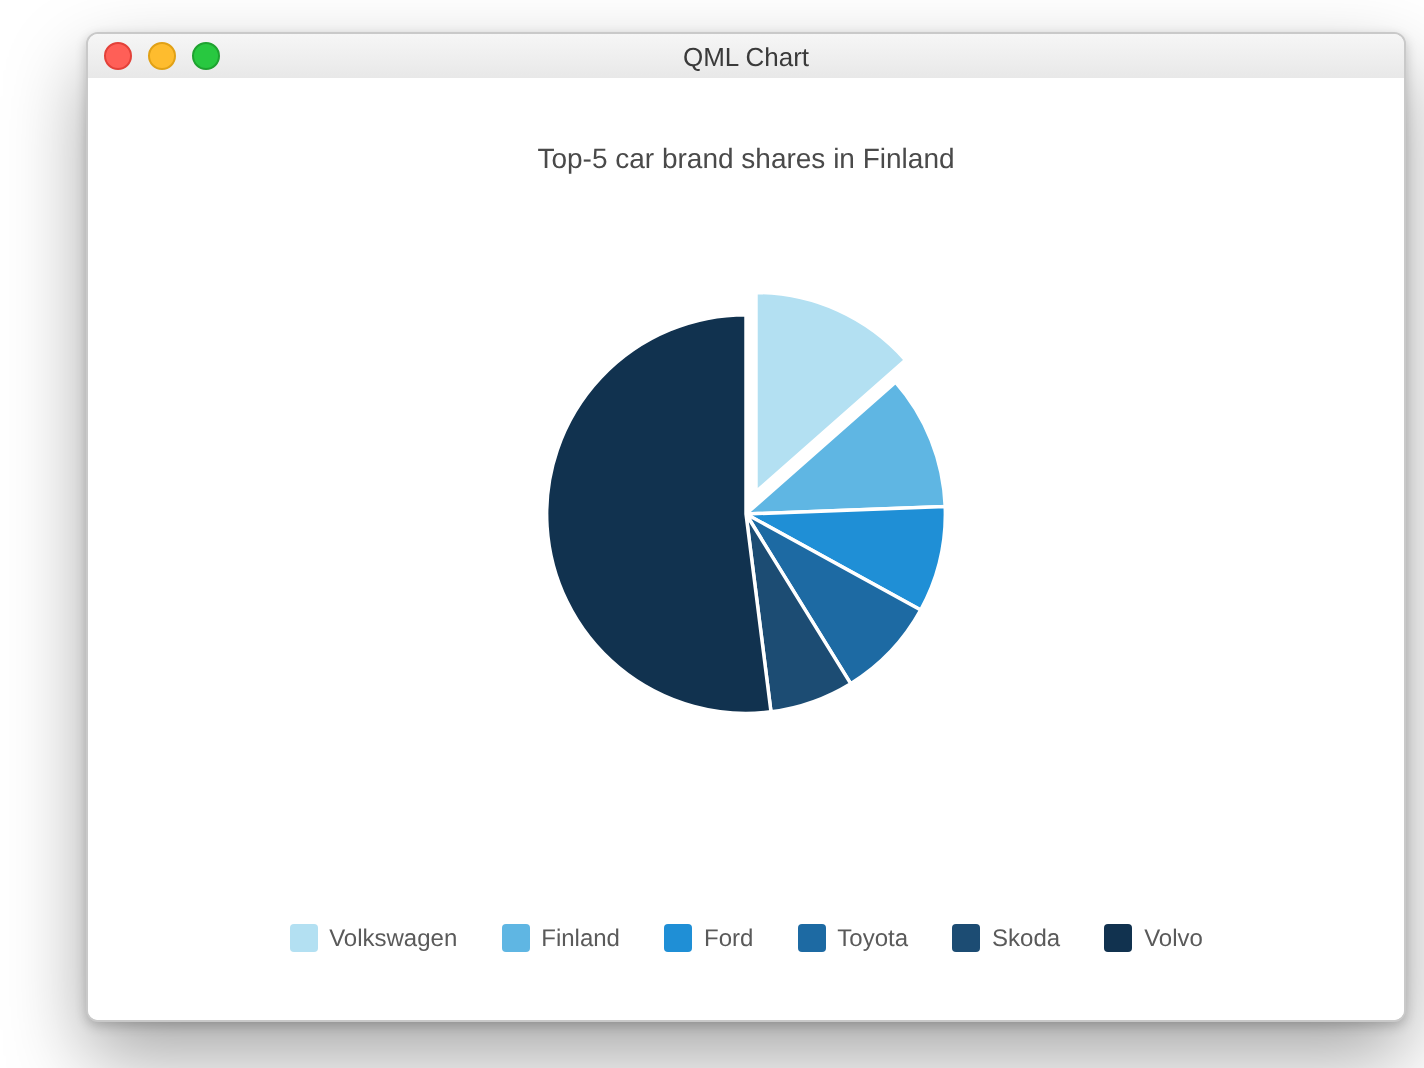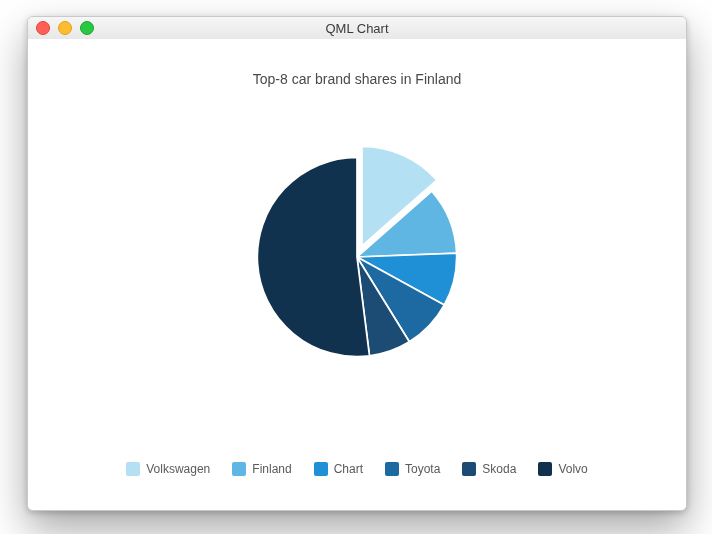--- a/index.html
+++ b/index.html
@@ -1,16 +1,16 @@
 <!DOCTYPE html>
 <html><head>
 <meta charset="utf-8">
 <style>
   html,body{margin:0;padding:0;background:transparent;font-family:-apple-system,"Helvetica Neue",Arial,sans-serif;}
-  .stage{width:644px;height:534px;position:relative;}
+  .stage{width:644px;height:534px;position:relative;margin-left:16px;}
   .window{
     position:absolute;left:27px;top:16px;width:658px;height:493px;
     background:#fff;border:1px solid #c9c9c9;border-radius:6px;
     box-shadow:0 18px 40px rgba(0,0,0,0.35),0 2px 6px rgba(0,0,0,0.2);
     overflow:hidden;
   }
   .titlebar{
     height:22px;border-bottom:1px solid #d7d7d7;
     background:linear-gradient(#f6f6f6,#e8e8e8);
     position:relative;display:flex;align-items:center;justify-content:center;
@@ -41,21 +41,21 @@
     <div class="titlebar">
       <div class="traffic">
         <span class="dot red"></span>
         <span class="dot yel"></span>
         <span class="dot grn"></span>
       </div>
       <span class="title-text">QML Chart</span>
     </div>
 
     <div class="content">
-      <div class="chart-title">Top-8 car brand shares in Finland</div>
+      <div class="chart-title">Top-5 car brand shares in Finland</div>
 
       <div class="pie-wrap">
         <svg class="pie" id="pie-svg" width="260" height="260" viewBox="-150 -150 300 300">
             <path d="M 5.761201020471521 -12.759645872896234 L 5.761201020471528 -127.75964587289623 A 115 115 0 0 1 92.02397402797438 -88.81051038511619 Z" fill="#b3e0f2" stroke="#ffffff" stroke-width="2"></path>
             <path d="M 0 0 L 86.26277300750286 -76.05086451221996 A 115 115 0 0 1 114.91828935366776 -4.334371007042465 Z" fill="#5fb6e3" stroke="#ffffff" stroke-width="2"></path>
             <path d="M 0 0 L 114.91828935366776 -4.334371007042465 A 115 115 0 0 1 100.77526820504431 55.401672521697265 Z" fill="#1f8fd6" stroke="#ffffff" stroke-width="2"></path>
             <path d="M 0 0 L 100.77526820504431 55.401672521697265 A 115 115 0 0 1 60.39508244554903 97.86436540638955 Z" fill="#1d6aa3" stroke="#ffffff" stroke-width="2"></path>
             <path d="M 0 0 L 60.39508244554903 97.86436540638955 A 115 115 0 0 1 14.413321859894989 114.09319065116496 Z" fill="#1c4c73" stroke="#ffffff" stroke-width="2"></path>
             <path d="M 0 0 L 14.413321859894989 114.09319065116496 A 115 115 0 1 1 -2.112515728529184e-14 -115 Z" fill="#11324f" stroke="#ffffff" stroke-width="2"></path>
           </svg>
@@ -65,21 +65,21 @@
           <div class="legend-item">
             <span class="swatch" style="background: rgb(179, 224, 242);"></span>
             <span>Volkswagen</span>
           </div>
           <div class="legend-item">
             <span class="swatch" style="background: rgb(95, 182, 227);"></span>
             <span>Finland</span>
           </div>
           <div class="legend-item">
             <span class="swatch" style="background: rgb(31, 143, 214);"></span>
-            <span>Chart</span>
+            <span>Ford</span>
           </div>
           <div class="legend-item">
             <span class="swatch" style="background: rgb(29, 106, 163);"></span>
             <span>Toyota</span>
           </div>
           <div class="legend-item">
             <span class="swatch" style="background: rgb(28, 76, 115);"></span>
             <span>Skoda</span>
           </div>
           <div class="legend-item">

